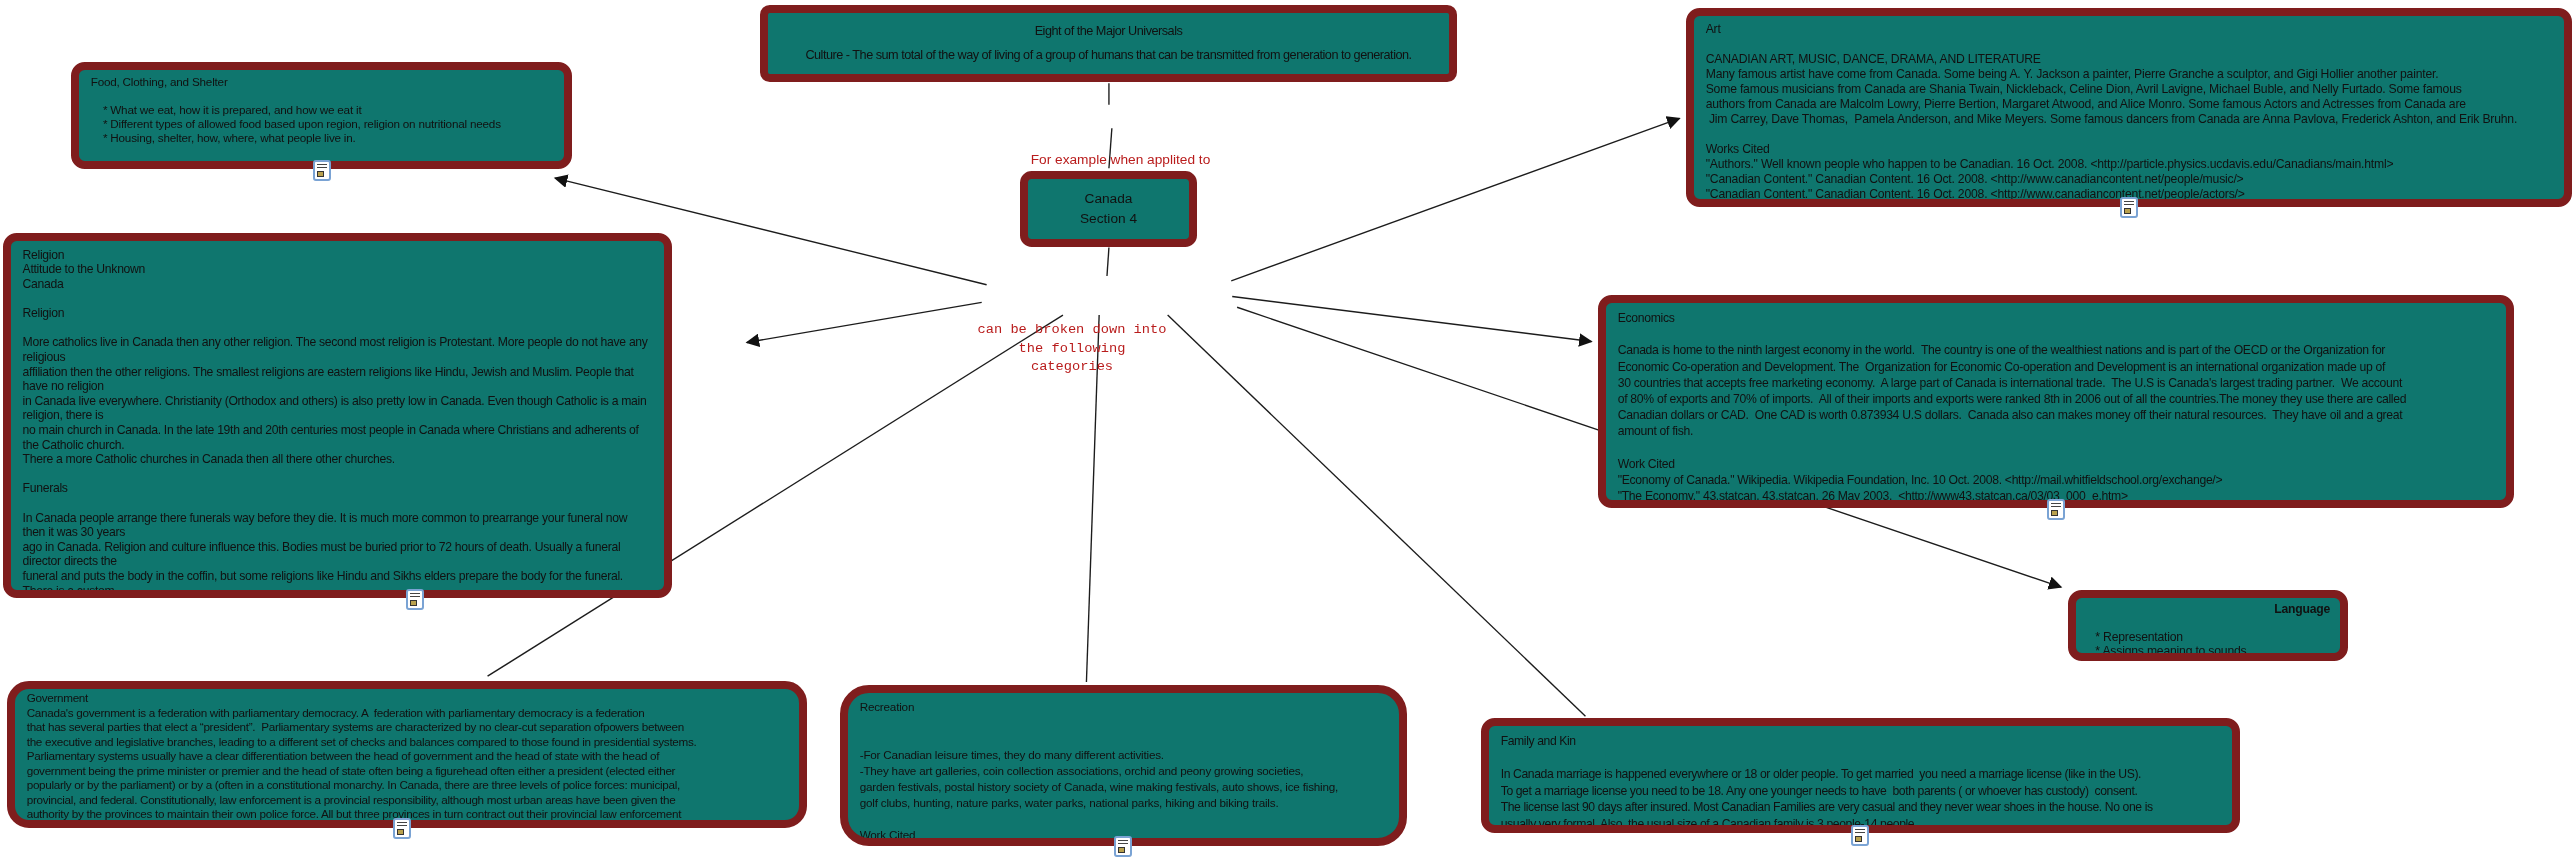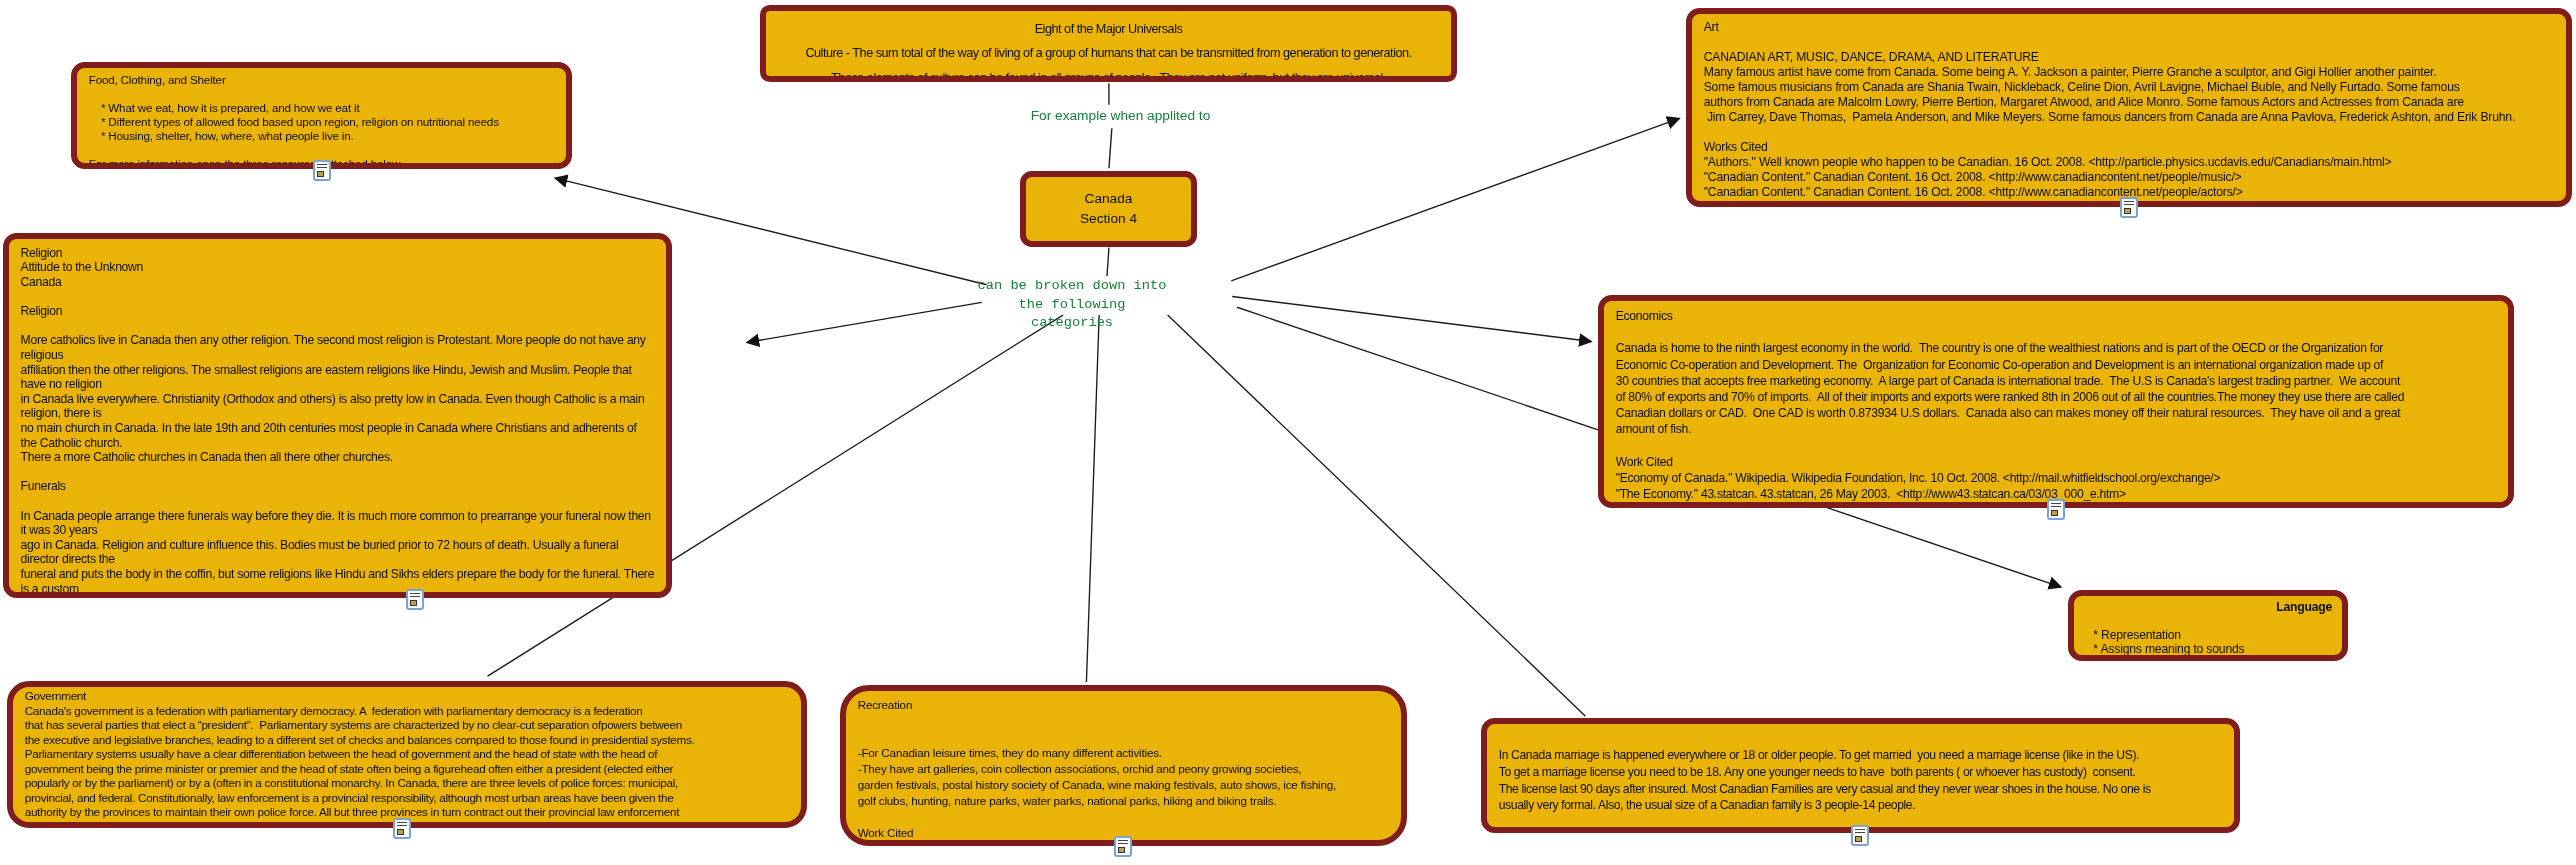--- a/index.html
+++ b/index.html
@@ -1,20 +1,20 @@
 <!DOCTYPE html>
 <html><head>
 <meta charset="utf-8">
 <style>
   html,body{margin:0;padding:0;background:#fff;}
   .canvas{position:relative;width:2576px;height:865px;background:#ffffff;overflow:hidden;
           font-family:"Liberation Sans",sans-serif;color:#111;}
   svg.wires{position:absolute;left:0;top:0;width:2576px;height:865px;pointer-events:none;}
 
-  .node{position:absolute;background:#eab308;border:6px solid #7f1d1d;border-radius:13.7px;
+  .node{position:absolute;background:#0f766e;border:8px solid #7f1d1d;border-radius:13.7px;
         box-sizing:border-box;overflow:hidden;}
   .node .t{white-space:pre-wrap;}
   .node .b{white-space:pre-wrap;}
 
   .universals{left:760px;top:4.9px;width:697px;height:77px;border-radius:9.8px;padding:5.9px 9.8px;
               text-align:center;font-size:12.7px;letter-spacing:-0.5px;line-height:24.5px;}
   .canadaNode{left:1020px;top:171px;width:177px;height:76px;border-radius:11.7px;
               display:flex;flex-direction:column;align-items:center;justify-content:center;
               text-align:center;font-size:13.7px;line-height:19.6px;}
   .food{left:71px;top:62px;width:501px;height:107px;padding:4.9px 11.7px;
@@ -28,21 +28,21 @@
   .language{left:2068px;top:590px;width:280px;height:71px;padding:3.9px 9.8px;
             font-size:12.2px;letter-spacing:-0.2px;line-height:14px;}
   .language .t{font-weight:bold;text-align:right;}
   .government{left:7px;top:681px;width:800px;height:147px;padding:2px 11.7px;
               font-size:11.7px;letter-spacing:-0.3px;line-height:14.5px;border-radius:22px;}
   .recreation{left:840px;top:685px;width:567px;height:161px;padding:5.9px 11.7px;
               font-size:11.7px;letter-spacing:-0.2px;line-height:16px;border-radius:29px;}
   .family{left:1481px;top:718px;width:759px;height:115px;padding:6.9px 11.7px;
           font-size:12.2px;letter-spacing:-0.4px;line-height:16.6px;}
 
-  .label{position:absolute;font-size:13.7px;text-align:center;white-space:pre-wrap;color:#15803d;}
+  .label{position:absolute;font-size:13.7px;text-align:center;white-space:pre-wrap;color:#b91c1c;margin-top:44px;}
   .l-example{left:1008px;top:108px;width:225px;}
   .l-broken{left:974px;top:277px;width:196px;line-height:18.6px;font-family:Liberation Mono, monospace;}
 
   .note{position:absolute;width:17.6px;height:20.6px;background:#fff;border:2px solid #7aa3d4;
         border-radius:2.9px;box-sizing:border-box;}
   .note::before{content:"";position:absolute;left:2px;right:2px;top:2px;height:4.9px;
         background:repeating-linear-gradient(to bottom,#444 0 1px,transparent 1px 2.9px);}
   .note::after{content:"";position:absolute;left:2px;bottom:2px;width:6.9px;height:5.9px;
         background:#b9a14e;border:1px solid #333;box-sizing:border-box;}
 </style>
@@ -182,20 +182,21 @@
 -For Canadian leisure times, they do many different activities.
 -They have art galleries, coin collection associations, orchid and peony growing societies,
 garden festivals, postal history society of Canada, wine making festivals, auto shows, ice fishing,
 golf clubs, hunting, nature parks, water parks, national parks, hiking and biking trails.
 
 Work Cited
  http://www.culture.ca/english.jsp</div>
   </div>
 
   <div class="node family">
+    <div class="t">Family and Kin</div>
     <div class="b">
 In Canada marriage is happened everywhere or 18 or older people. To get married  you need a marriage license (like in the US).
 To get a marriage license you need to be 18. Any one younger needs to have  both parents ( or whoever has custody)  consent.
 The license last 90 days after insured. Most Canadian Families are very casual and they never wear shoes in the house. No one is
 usually very formal. Also, the usual size of a Canadian family is 3 people-14 people.</div>
   </div>
 
   <div class="note" style="left:313px;top:160px;"></div>
   <div class="note" style="left:2120px;top:197px;"></div>
   <div class="note" style="left:406px;top:589px;"></div>

